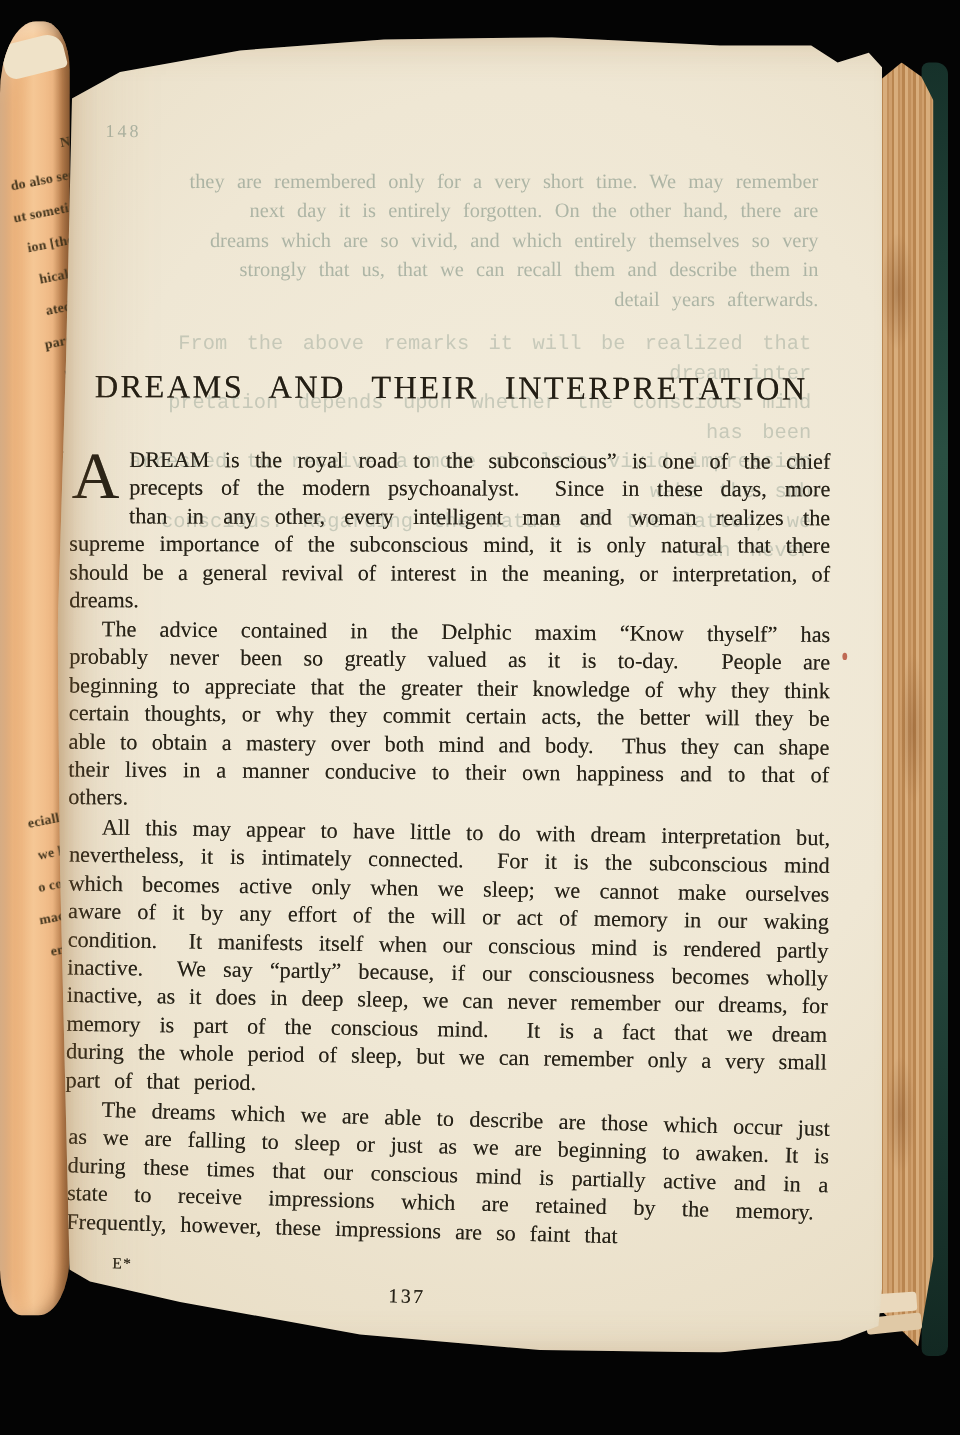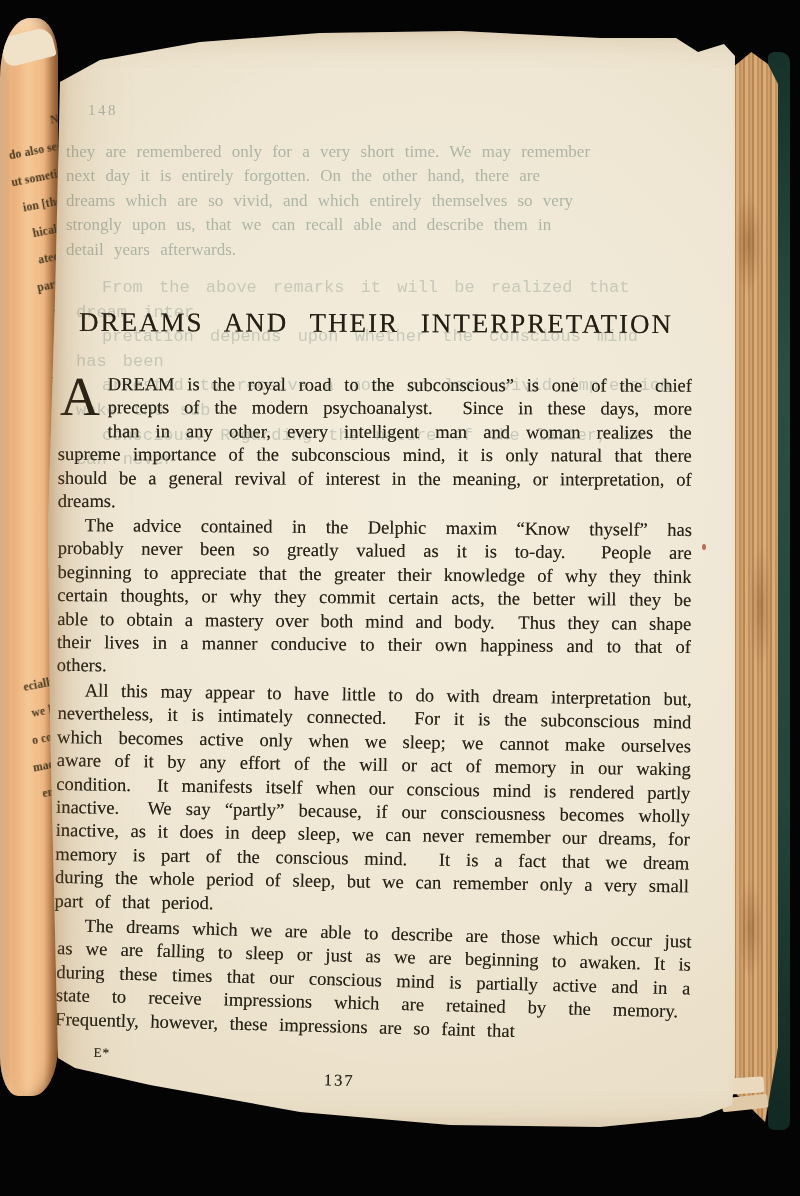--- a/index.html
+++ b/index.html
@@ -46,21 +46,21 @@
       564px 1103px,414px 1101px,264px 1088px,114px 1061px,39px 1044px,22px 1034px,
       14px 700px,12px 500px,19px 276px);}
   .page-shading{position:absolute;inset:0;pointer-events:none;
     box-shadow:inset 30px 0 26px -16px rgba(150,95,35,.5),
                inset 70px 0 70px -45px rgba(170,120,60,.28),
                inset -14px 0 18px -10px rgba(150,105,55,.35),
                inset 0 30px 34px -22px rgba(160,115,60,.3),
                inset 0 -36px 40px -26px rgba(150,105,55,.42);}
 
   
-  .bleed{position:absolute;color:rgba(118,138,126,.55);filter:blur(.55px);pointer-events:none;}
+  .bleed{position:absolute;color:rgba(118,138,126,.55);filter:blur(.55px);pointer-events:none;text-align:right;}
   .bleed-top{left:30px;top:74px;width:616px;font-size:17px;line-height:24.6px;word-spacing:6px;}
   .bleed-header{display:flex;font-size:15px;letter-spacing:2.5px;margin:0 0 17px 22px;}
   .bleed-header .num{margin-right:74px;}
   .bleed-mid{left:40px;top:252px;width:600px;font-size:17px;line-height:24.6px;
     word-spacing:6px;color:rgba(118,138,126,.34);}
   .bleed-mid div{text-indent:26px;font-family:Liberation Mono, monospace;}
 
   
   .title{position:absolute;left:22px;top:284px;width:636px;margin:0;text-align:center;
     font-size:27px;font-weight:normal;letter-spacing:2px;word-spacing:13px;color:#241f15;
@@ -137,21 +137,21 @@
 
   <div class="page">
     <div class="bleed bleed-top">
       <div class="bleed-header">
         <span class="num">148</span>
       </div>
       <div id="bleed-top-lines">
           <div>they are remembered only for a very short time.  We may remember</div>
           <div>next day it is entirely forgotten.  On the other hand, there are</div>
           <div>dreams which are so vivid, and which entirely themselves so very</div>
-          <div>strongly upon us, that we can recall able and describe them in</div>
+          <div>strongly that us, that we can recall them and describe them in</div>
           <div>detail years afterwards.</div>
         </div>
     </div>
 
     <div class="bleed bleed-mid" id="bleed-mid-lines">
         <div>From the above remarks it will be realized that dream inter</div>
         <div>pretation depends upon whether the conscious mind has been</div>
         <div>arrested to receive a more or less vivid impression wake the sub</div>
         <div>conscious.  Regarding the nature of the latter, we can never</div>
       </div>

